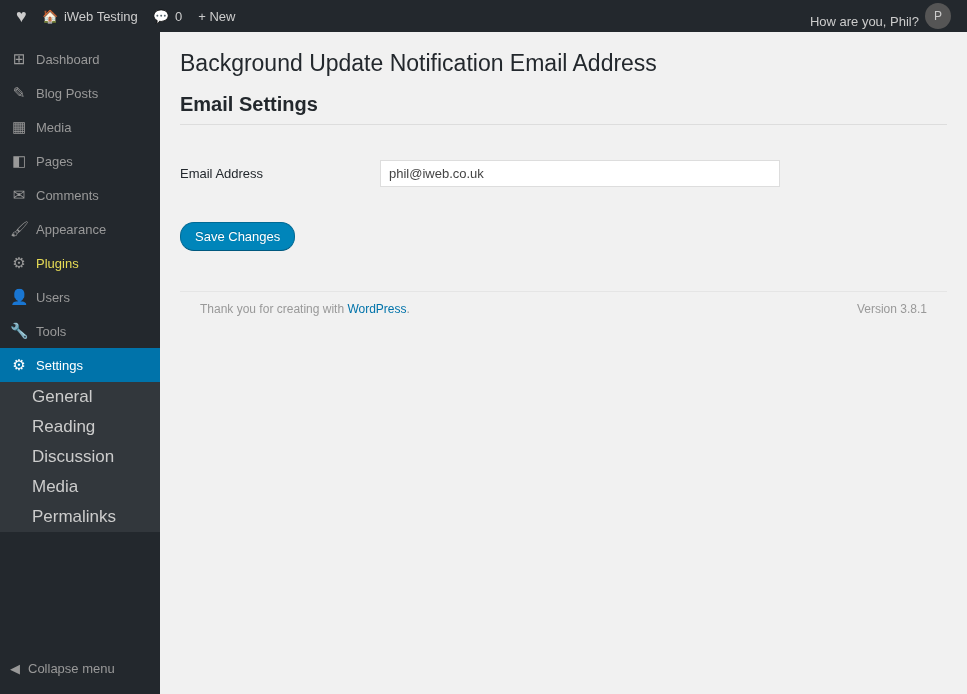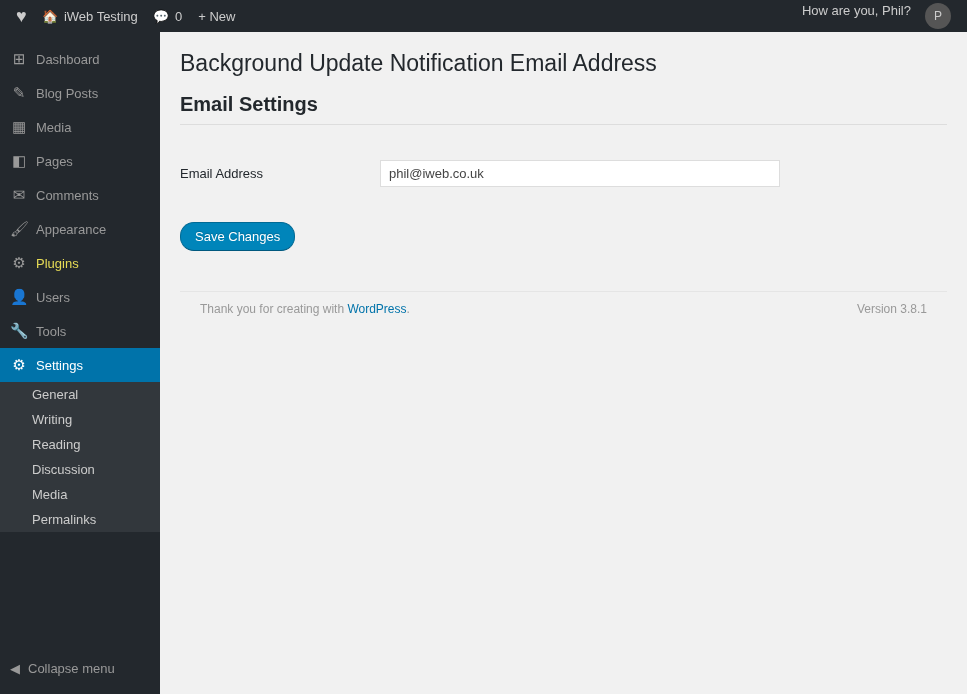--- a/index.html
+++ b/index.html
@@ -25,22 +25,22 @@
       font-size: 13px;
       padding: 0 8px;
       height: 32px;
       cursor: pointer;
     }
     #wpadminbar .separator { flex: 1; }
     #wpadminbar .howdy {
       color: #ccc;
       font-size: 13px;
       display: flex;
-      align-items: flex-start;
-      gap: 14px;
+      align-items: flex-end;
+      gap: 6px;
       padding: 0 8px;
     }
     #wpadminbar .avatar {
       width: 26px; height: 26px;
       background: #555;
       border-radius: 50%;
       display: flex; align-items: center; justify-content: center;
       color: #ccc; font-size: 12px;
     }
     .comment-bubble {
@@ -78,21 +78,21 @@
 
     
     .submenu {
       background: #32373c;
       list-style: none;
     }
     .submenu li {
       padding: 5px 10px 5px 32px;
       color: #ccc;
       cursor: pointer;
-      font-size: 13px;
+      font-size: 17px;
     }
     .submenu li.current { color: #fff; font-weight: 600; }
 
     
     .collapse-menu {
       display: flex;
       align-items: center;
       gap: 8px;
       padding: 8px 10px;
       color: #999;
@@ -259,21 +259,20 @@
         <span>Tools</span>
       </div>
 
       <div class="menu-item current">
         <span class="menu-icon">⚙</span>
         <span>Settings</span>
       </div>
 
       <ul class="submenu">
         <li>General</li>
-        <li>Writing</li>
         <li>Reading</li>
         <li>Discussion</li>
         <li>Media</li>
         <li>Permalinks</li>
       </ul>
 
       <div class="collapse-menu">
         <span>◀</span>
         <span>Collapse menu</span>
       </div>

